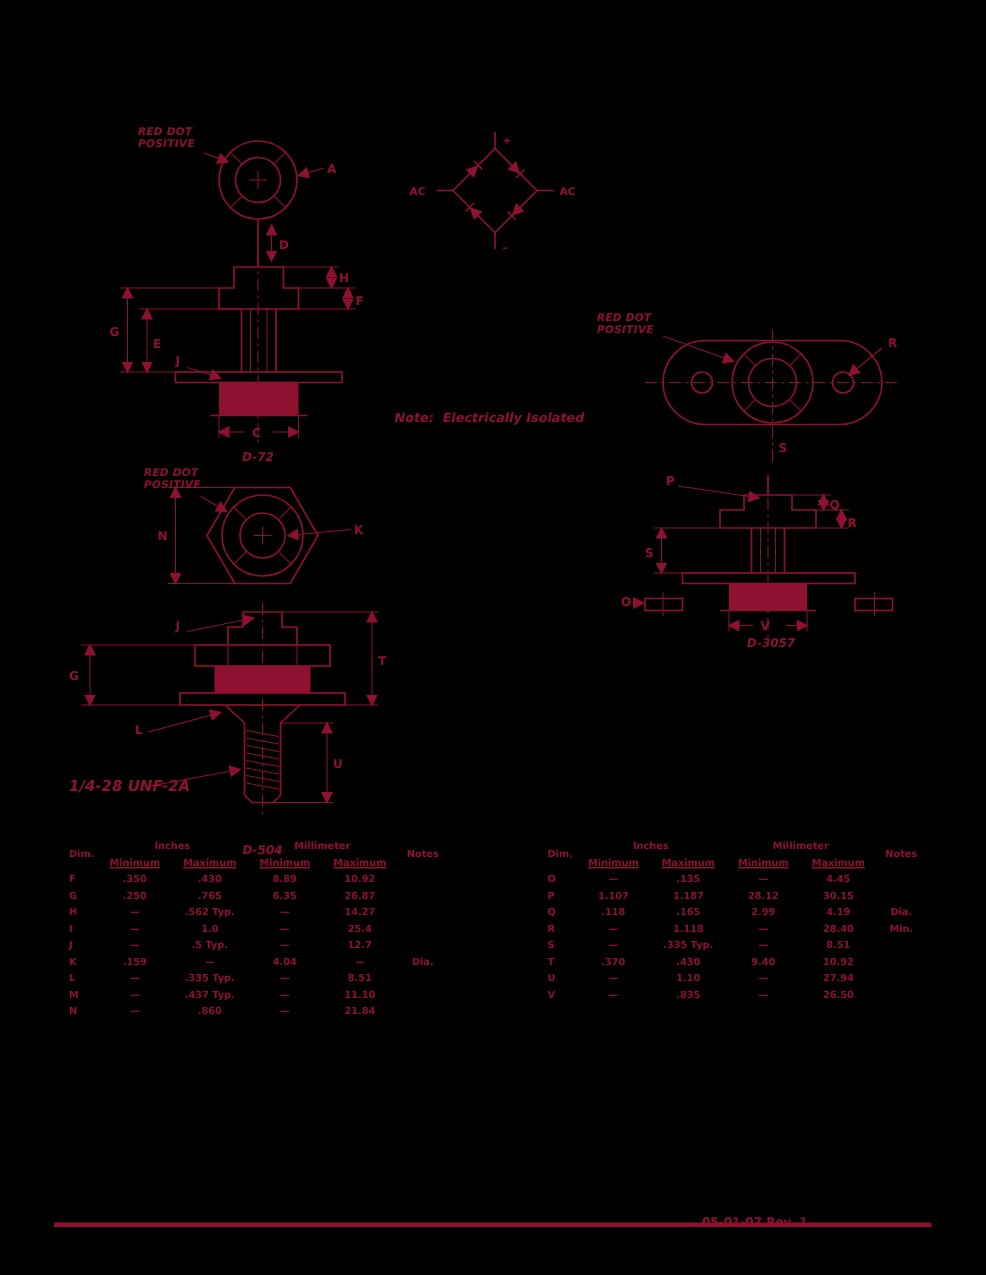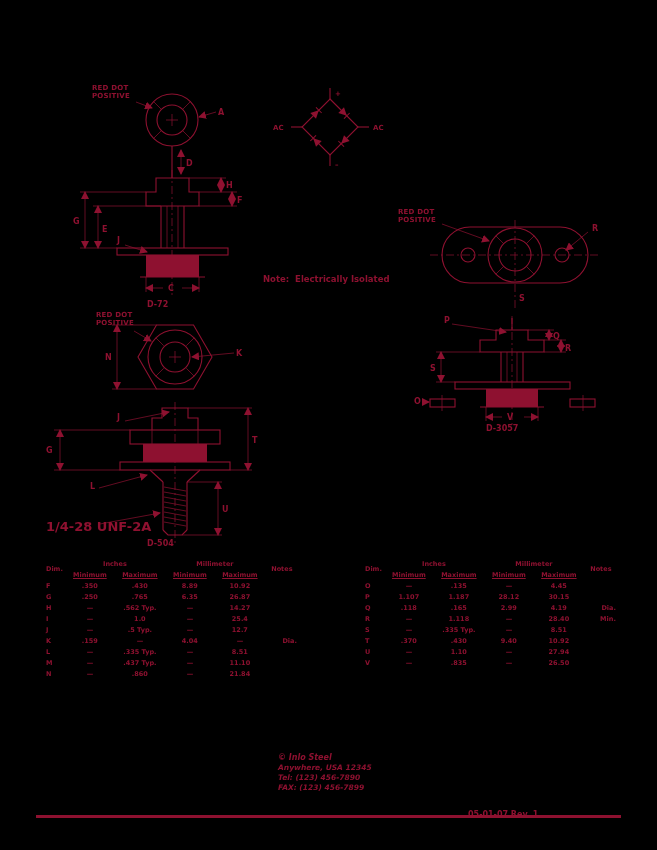--- a/index.html
+++ b/index.html
@@ -1,32 +1,32 @@
 <!DOCTYPE html>
 <html><head>
 <meta charset="utf-8">
 <style>
   html,body{margin:0;padding:0;background:#000;}
   #page{position:relative;width:657px;height:850px;background:#000;font-family:"DejaVu Sans",sans-serif;overflow:hidden;}
   #art{position:absolute;left:0;top:0;}
-  .lbl{position:absolute;color:#8e1130;font-weight:bold;white-space:pre;}
+  .lbl{position:absolute;color:#8e1130;font-weight:bold;white-space:pre;font-style:italic;}
   .two{font-size:7px;line-height:8px;letter-spacing:.2px;}
   .note{font-size:8.5px;text-align:center;}
-  .name{font-size:8px;}
-  .thread{font-size:13px;text-align:center;}
+  .name{font-size:8px;text-align:center;}
+  .thread{font-size:10px;text-align:center;}
   .footer{position:absolute;left:278px;top:753px;color:#8e1130;font-style:italic;font-weight:bold;font-size:7.5px;line-height:10px;}
   .footer .co{font-size:8px;}
   .rev{position:absolute;left:468px;top:810px;color:#8e1130;font-weight:bold;font-size:8px;}
   .rule{position:absolute;left:36px;top:815px;width:585px;height:3px;background:#8e1130;}
   table.dimtable{position:absolute;border-collapse:collapse;}
   .dimtable th,.dimtable td{color:#8e1130;font-size:6.5px;font-weight:bold;padding:1.5px 2px;text-align:center;line-height:8px;font-family:"DejaVu Sans",sans-serif;}
   .dimtable th.u{text-decoration:underline;}
   .dimtable td:first-child{text-align:left;width:16px;}
   .dimtable td:nth-child(n+2):nth-child(-n+5){width:46px;}
-  .dimtable td:nth-child(6){width:30px;text-align:right;}
+  .dimtable td:nth-child(6){width:30px;text-align:center;}
   svg .ln{stroke:#8e1130;fill:none;stroke-width:1.1;}
   svg .th{stroke:#8e1130;fill:none;stroke-width:0.7;}
   svg .cl{stroke:#8e1130;fill:none;stroke-width:0.7;stroke-dasharray:8 3 2 3;}
   svg .fl{fill:#8e1130;stroke:none;}
   svg text{fill:#8e1130;font-family:"DejaVu Sans",sans-serif;font-weight:bold;font-size:8px;}
   svg text.sm{font-size:7px;}
 </style>
 </head>
 <body>
 
@@ -225,21 +225,21 @@
 </svg>
 
 <div class="lbl two" style="left:92px;top:84px"><span>RED DOT</span><br><span>POSITIVE</span></div>
 <div class="lbl two" style="left:398px;top:208px"><span>RED DOT</span><br><span>POSITIVE</span></div>
 <div class="lbl two" style="left:96px;top:311px"><span>RED DOT</span><br><span>POSITIVE</span></div>
 
 <div class="lbl note" style="left:263px;top:274px">Note:  Electrically Isolated</div>
 <div class="lbl thread" style="left:46px;top:519px">1/4-28 UNF-2A</div>
 
 <div class="lbl name" style="left:147px;top:300px;width:50px">D-72</div>
-<div class="lbl name" style="left:147px;top:539px;width:56px">D-504</div>
+<div class="lbl name" style="left:147px;top:562px;width:56px">D-504</div>
 <div class="lbl name" style="left:486px;top:424px;width:56px">D-3057</div>
 
 <table class="dimtable" id="table-left" style="left:44px;top:558px">
       <thead>
         <tr>
           <th rowspan="2">Dim.</th>
           <th colspan="2">Inches</th>
           <th colspan="2">Millimeter</th>
           <th rowspan="2">Notes</th>
         </tr>
@@ -401,22 +401,16 @@
           <td>V</td>
           <td>—</td>
           <td>.835</td>
           <td>—</td>
           <td>26.50</td>
           <td></td>
         </tr>
       </tbody>
     </table>
 
-<div class="footer">
-  <div class="co">© Inlo Steel</div>
-  <div>Anywhere, USA 12345</div>
-  <div>Tel: (123) 456-7890</div>
-  <div>FAX: (123) 456-7899</div>
-</div>
 <div class="rev">05-01-07  Rev. 1</div>
 <div class="rule"></div>
 
 </div>
 
 </body></html>

